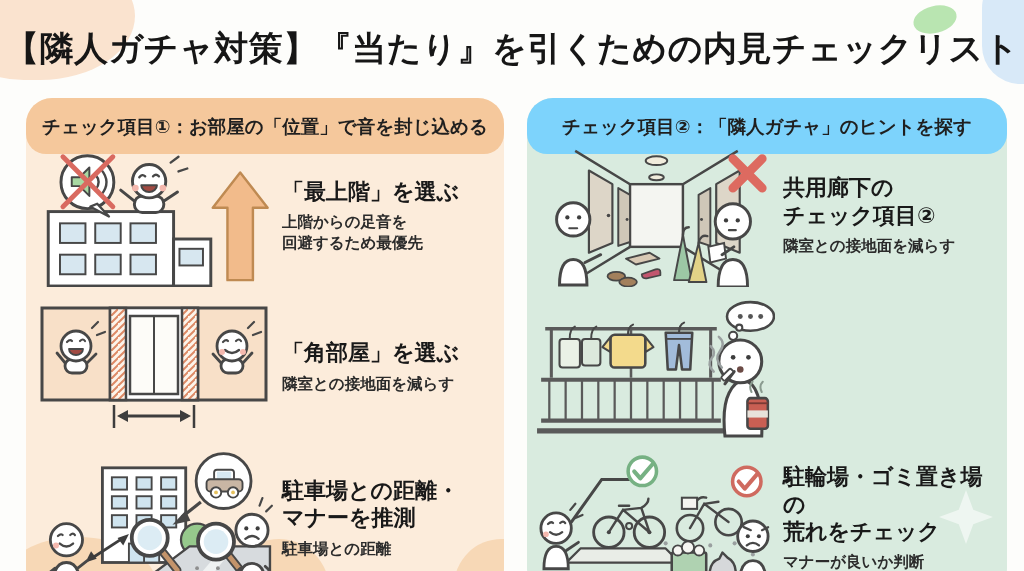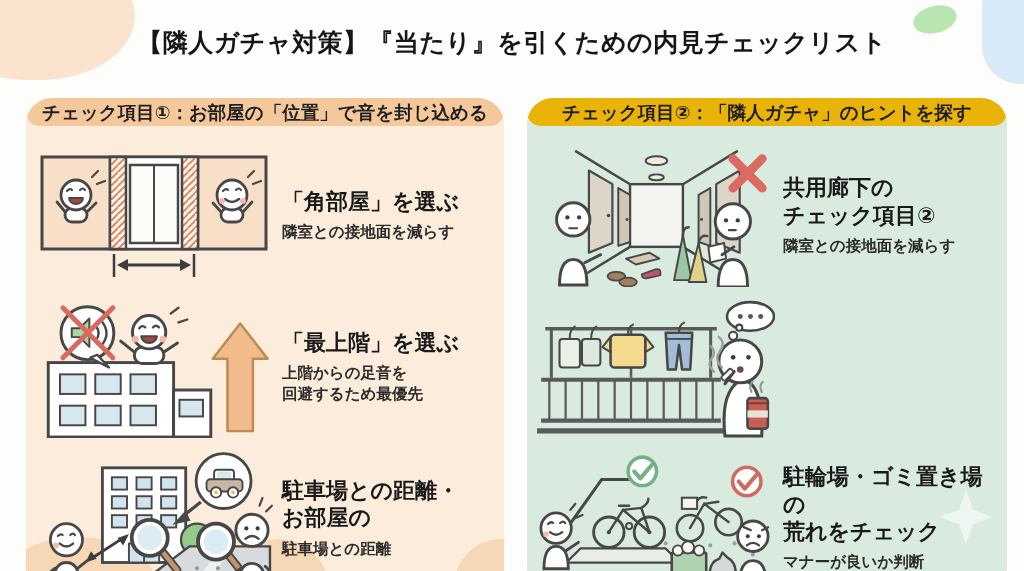--- a/index.html
+++ b/index.html
@@ -8,32 +8,32 @@
     background:#fdfdfb;
     font-family:"Liberation Sans","DejaVu Sans",sans-serif;
     color:#1d1d1d;
   }
   .decor{position:absolute;z-index:0;}
   .blob-tl{left:-45px;top:-42px;width:180px;height:122px;background:#fae3cf;border-radius:48% 52% 58% 42%;}
   .blob-green{left:913px;top:6px;width:44px;height:27px;background:#b9e5b1;border-radius:50%;transform:rotate(-14deg);}
   .blob-blue{left:982px;top:-30px;width:130px;height:114px;background:#d8e9f8;border-radius:38px;}
   .title{
     position:absolute;z-index:2;left:0;right:0;top:26px;text-align:center;
-    font-size:25px;font-weight:900;letter-spacing:.5px;color:#161616;
+    font-size:34px;font-weight:900;letter-spacing:.5px;color:#161616;
   }
   .panel{position:absolute;z-index:1;top:98px;height:496px;border-radius:26px;overflow:hidden;}
   .panel-left{left:26px;width:478px;background:#fcecdb;}
   .panel-right{left:527px;width:480px;background:#d9ebdf;}
   .pill{
-    position:absolute;top:0;left:0;right:0;height:28px;border-radius:20px;
+    position:absolute;top:0;left:0;right:0;height:56px;border-radius:20px;
     display:flex;align-items:center;justify-content:center;
     font-size:18.5px;font-weight:800;color:#1f1f1f;
   }
   .pill-left{background:#f5c89c;}
-  .pill-right{background:#eab308;}
+  .pill-right{background:#7dd3fc;}
   .rows{position:absolute;top:42px;left:0;right:0;bottom:0;display:flex;flex-direction:column;z-index:1;}
   .row{flex:1;display:flex;align-items:center;padding:0 4px 0 8px;}
   .illo{width:240px;height:142px;flex:none;}
   .illo svg{width:100%;height:100%;display:block;}
   .txt{flex:1;padding-left:8px;padding-right:4px;}
   .item-title{font-size:22px;font-weight:800;line-height:1.24;color:#191919;white-space:pre-line;}
   .item-sub{font-size:15.5px;font-weight:600;line-height:1.35;color:#2b2b2b;margin-top:7px;white-space:pre-line;}
   .pblob{position:absolute;background:#f7d8b6;border-radius:50%;z-index:0;}
   .pb1{left:-25px;bottom:-38px;width:155px;height:95px;}
   .pb2{left:203px;bottom:-45px;width:100px;height:100px;}
@@ -51,20 +51,62 @@
 
 <div class="panel panel-left">
   <div class="pblob pb1"></div>
   <div class="pblob pb2"></div>
   <div class="pblob pb3"></div>
   <div class="pill pill-left">チェック項目①：お部屋の「位置」で音を封じ込める</div>
   <div class="rows">
 
     <div class="row">
       <div class="illo">
+        <svg viewBox="0 0 240 145">
+          <g>
+            <polygon points="208,28 236,64 221,64 221,138 195,138 195,64 180,64" fill="#f2bb8b" stroke="#bf8a52" stroke-width="2.5" stroke-linejoin="round"></polygon>
+          </g>
+          <rect x="12" y="68" width="128" height="76" fill="#ffffff" stroke="#474747" stroke-width="3"></rect>
+          <rect x="140" y="96" width="38" height="48" fill="#ffffff" stroke="#474747" stroke-width="3"></rect>
+          <rect x="24" y="80" width="26" height="20" fill="#d7e7f0" stroke="#474747" stroke-width="2"></rect>
+          <rect x="60" y="80" width="26" height="20" fill="#d7e7f0" stroke="#474747" stroke-width="2"></rect>
+          <rect x="96" y="80" width="26" height="20" fill="#d7e7f0" stroke="#474747" stroke-width="2"></rect>
+          <rect x="24" y="112" width="26" height="20" fill="#d7e7f0" stroke="#474747" stroke-width="2"></rect>
+          <rect x="60" y="112" width="26" height="20" fill="#d7e7f0" stroke="#474747" stroke-width="2"></rect>
+          <rect x="96" y="112" width="26" height="20" fill="#d7e7f0" stroke="#474747" stroke-width="2"></rect>
+          <rect x="146" y="106" width="24" height="17" fill="#d7e7f0" stroke="#474747" stroke-width="2"></rect>
+          <g>
+            <path d="M101,58 L86,46" stroke="#474747" stroke-width="3" stroke-linecap="round"></path>
+            <path d="M129,58 L144,48" stroke="#474747" stroke-width="3" stroke-linecap="round"></path>
+            <rect x="100" y="52" width="30" height="17" rx="8" fill="#ffffff" stroke="#474747" stroke-width="3"></rect>
+            <circle cx="115" cy="37" r="17" fill="#ffffff" stroke="#474747" stroke-width="3"></circle>
+            <path d="M105,33 q3,-4 6,-1 M119,32 q3,-3 6,0" stroke="#474747" stroke-width="2.4" fill="none" stroke-linecap="round"></path>
+            <path d="M107,41 a8,7 0 0 0 16,0 z" fill="#a14a42" stroke="#474747" stroke-width="2" stroke-linejoin="round"></path>
+            <circle cx="101" cy="44" r="3.4" fill="#f4b8ae"></circle>
+            <circle cx="129" cy="44" r="3.4" fill="#f4b8ae"></circle>
+            <path d="M137,18 l8,-6 M145,27 l9,-3" stroke="#474747" stroke-width="2.4" stroke-linecap="round"></path>
+          </g>
+          <g>
+            <circle cx="52" cy="38" r="27" fill="#ffffff" stroke="#474747" stroke-width="3"></circle>
+            <polygon points="62,60 74,73 55,63" fill="#ffffff" stroke="#474747" stroke-width="2.4" stroke-linejoin="round"></polygon>
+            <polygon points="36,33 44,33 54,23 54,52 44,42 36,42" fill="#a8d8a2" stroke="#474747" stroke-width="2" stroke-linejoin="round"></polygon>
+            <path d="M60,30 q7,8 0,16 M66,25 q11,13 0,26" stroke="#474747" stroke-width="2.4" fill="none" stroke-linecap="round"></path>
+            <path d="M27,12 L78,63 M78,12 L27,63" stroke="#d96a60" stroke-width="5" stroke-linecap="round"></path>
+          </g>
+        </svg>
+      </div>
+      <div class="txt">
+        <div class="item-title">「最上階」を選ぶ</div>
+        <div class="item-sub">上階からの足音を
+回避するため最優先</div>
+      </div>
+    </div>
+
+    <div class="row">
+      <div class="illo">
         <svg viewBox="0 0 240 130">
           <defs>
             <pattern id="hatch" width="7" height="7" patternUnits="userSpaceOnUse">
               <rect width="7" height="7" fill="#fdf4ea"></rect>
               <path d="M-1,8 L8,-1 M3,11 L11,3" stroke="#dd8a66" stroke-width="2"></path>
             </pattern>
           </defs>
           <rect x="8" y="6" width="224" height="92" fill="#f8e0c8" stroke="#474747" stroke-width="3"></rect>
           <rect x="76" y="6" width="88" height="92" fill="#ffffff" stroke="#474747" stroke-width="2.5"></rect>
           <rect x="76" y="6" width="16" height="92" fill="url(#hatch)" stroke="#474747" stroke-width="2.5"></rect>
@@ -99,62 +141,20 @@
         </svg>
       </div>
       <div class="txt">
         <div class="item-title">「角部屋」を選ぶ</div>
         <div class="item-sub">隣室との接地面を減らす</div>
       </div>
     </div>
 
     <div class="row">
       <div class="illo">
-        <svg viewBox="0 0 240 145">
-          <g>
-            <polygon points="208,28 236,64 221,64 221,138 195,138 195,64 180,64" fill="#f2bb8b" stroke="#bf8a52" stroke-width="2.5" stroke-linejoin="round"></polygon>
-          </g>
-          <rect x="12" y="68" width="128" height="76" fill="#ffffff" stroke="#474747" stroke-width="3"></rect>
-          <rect x="140" y="96" width="38" height="48" fill="#ffffff" stroke="#474747" stroke-width="3"></rect>
-          <rect x="24" y="80" width="26" height="20" fill="#d7e7f0" stroke="#474747" stroke-width="2"></rect>
-          <rect x="60" y="80" width="26" height="20" fill="#d7e7f0" stroke="#474747" stroke-width="2"></rect>
-          <rect x="96" y="80" width="26" height="20" fill="#d7e7f0" stroke="#474747" stroke-width="2"></rect>
-          <rect x="24" y="112" width="26" height="20" fill="#d7e7f0" stroke="#474747" stroke-width="2"></rect>
-          <rect x="60" y="112" width="26" height="20" fill="#d7e7f0" stroke="#474747" stroke-width="2"></rect>
-          <rect x="96" y="112" width="26" height="20" fill="#d7e7f0" stroke="#474747" stroke-width="2"></rect>
-          <rect x="146" y="106" width="24" height="17" fill="#d7e7f0" stroke="#474747" stroke-width="2"></rect>
-          <g>
-            <path d="M101,58 L86,46" stroke="#474747" stroke-width="3" stroke-linecap="round"></path>
-            <path d="M129,58 L144,48" stroke="#474747" stroke-width="3" stroke-linecap="round"></path>
-            <rect x="100" y="52" width="30" height="17" rx="8" fill="#ffffff" stroke="#474747" stroke-width="3"></rect>
-            <circle cx="115" cy="37" r="17" fill="#ffffff" stroke="#474747" stroke-width="3"></circle>
-            <path d="M105,33 q3,-4 6,-1 M119,32 q3,-3 6,0" stroke="#474747" stroke-width="2.4" fill="none" stroke-linecap="round"></path>
-            <path d="M107,41 a8,7 0 0 0 16,0 z" fill="#a14a42" stroke="#474747" stroke-width="2" stroke-linejoin="round"></path>
-            <circle cx="101" cy="44" r="3.4" fill="#f4b8ae"></circle>
-            <circle cx="129" cy="44" r="3.4" fill="#f4b8ae"></circle>
-            <path d="M137,18 l8,-6 M145,27 l9,-3" stroke="#474747" stroke-width="2.4" stroke-linecap="round"></path>
-          </g>
-          <g>
-            <circle cx="52" cy="38" r="27" fill="#ffffff" stroke="#474747" stroke-width="3"></circle>
-            <polygon points="62,60 74,73 55,63" fill="#ffffff" stroke="#474747" stroke-width="2.4" stroke-linejoin="round"></polygon>
-            <polygon points="36,33 44,33 54,23 54,52 44,42 36,42" fill="#a8d8a2" stroke="#474747" stroke-width="2" stroke-linejoin="round"></polygon>
-            <path d="M60,30 q7,8 0,16 M66,25 q11,13 0,26" stroke="#474747" stroke-width="2.4" fill="none" stroke-linecap="round"></path>
-            <path d="M27,12 L78,63 M78,12 L27,63" stroke="#d96a60" stroke-width="5" stroke-linecap="round"></path>
-          </g>
-        </svg>
-      </div>
-      <div class="txt">
-        <div class="item-title">「最上階」を選ぶ</div>
-        <div class="item-sub">上階からの足音を
-回避するため最優先</div>
-      </div>
-    </div>
-
-    <div class="row">
-      <div class="illo">
         <svg viewBox="0 0 245 150">
           <rect x="68" y="22" width="88" height="100" fill="#ffffff" stroke="#474747" stroke-width="3"></rect>
           <g fill="#cfe4ef" stroke="#474747" stroke-width="2">
             <rect x="78" y="32" width="16" height="13"></rect>
               <rect x="104" y="32" width="16" height="13"></rect>
               <rect x="130" y="32" width="16" height="13"></rect>
             <rect x="78" y="52" width="16" height="13"></rect>
               <rect x="104" y="52" width="16" height="13"></rect>
               <rect x="130" y="52" width="16" height="13"></rect>
             <rect x="78" y="72" width="16" height="13"></rect>
@@ -225,21 +225,21 @@
             <circle cx="226" cy="88" r="17" fill="#ffffff" stroke="#474747" stroke-width="3"></circle>
             <circle cx="220" cy="86" r="2.2" fill="#3d3d3d"></circle>
               <circle cx="232" cy="86" r="2.2" fill="#3d3d3d"></circle>
             <path d="M219,97 q7,-6 14,0" stroke="#474747" stroke-width="2.5" fill="none" stroke-linecap="round"></path>
             <path d="M234,62 l3,-8 M241,68 l6,-6" stroke="#474747" stroke-width="2.3" stroke-linecap="round"></path>
           </g>
         </svg>
       </div>
       <div class="txt">
         <div class="item-title">駐車場との距離・
-お部屋の</div>
+マナーを推測</div>
         <div class="item-sub">駐車場との距離</div>
       </div>
     </div>
 
   </div>
 </div>
 
 <div class="panel panel-right">
   <svg class="sparkle" viewBox="0 0 52 52">
     <polygon points="26,0 33,19 52,26 33,33 26,52 19,33 0,26 19,19" fill="#ffffff" opacity="0.55"></polygon>

